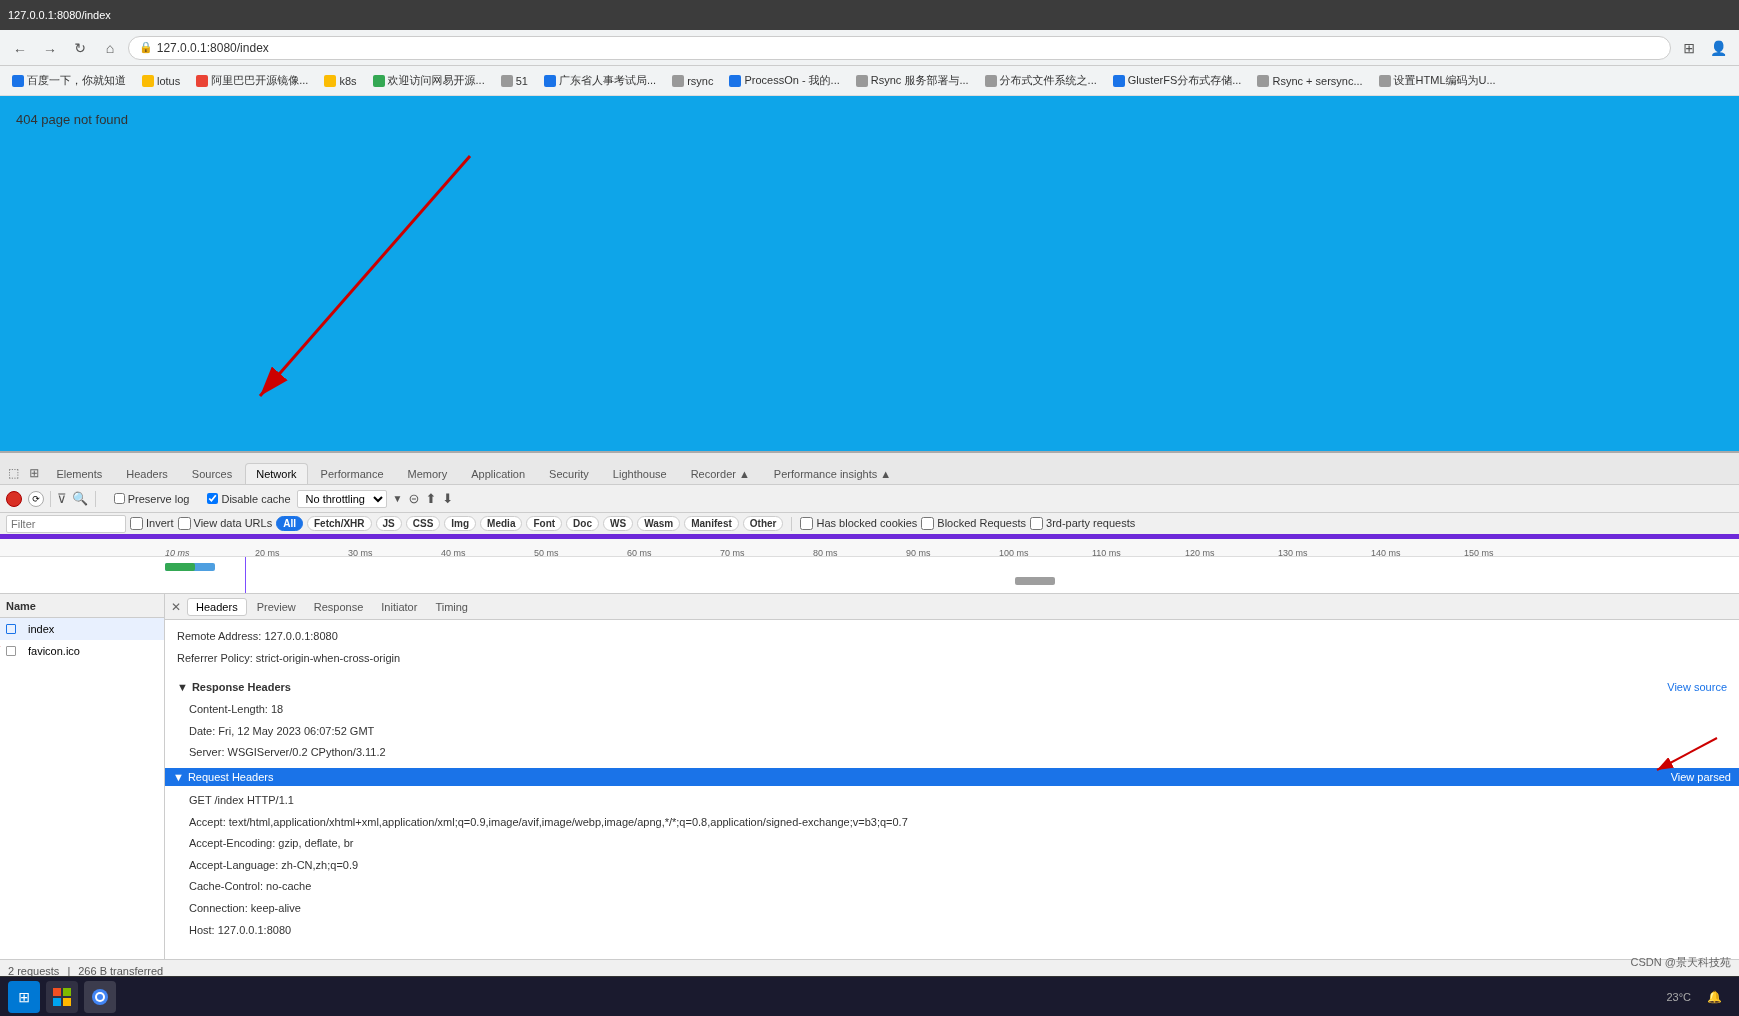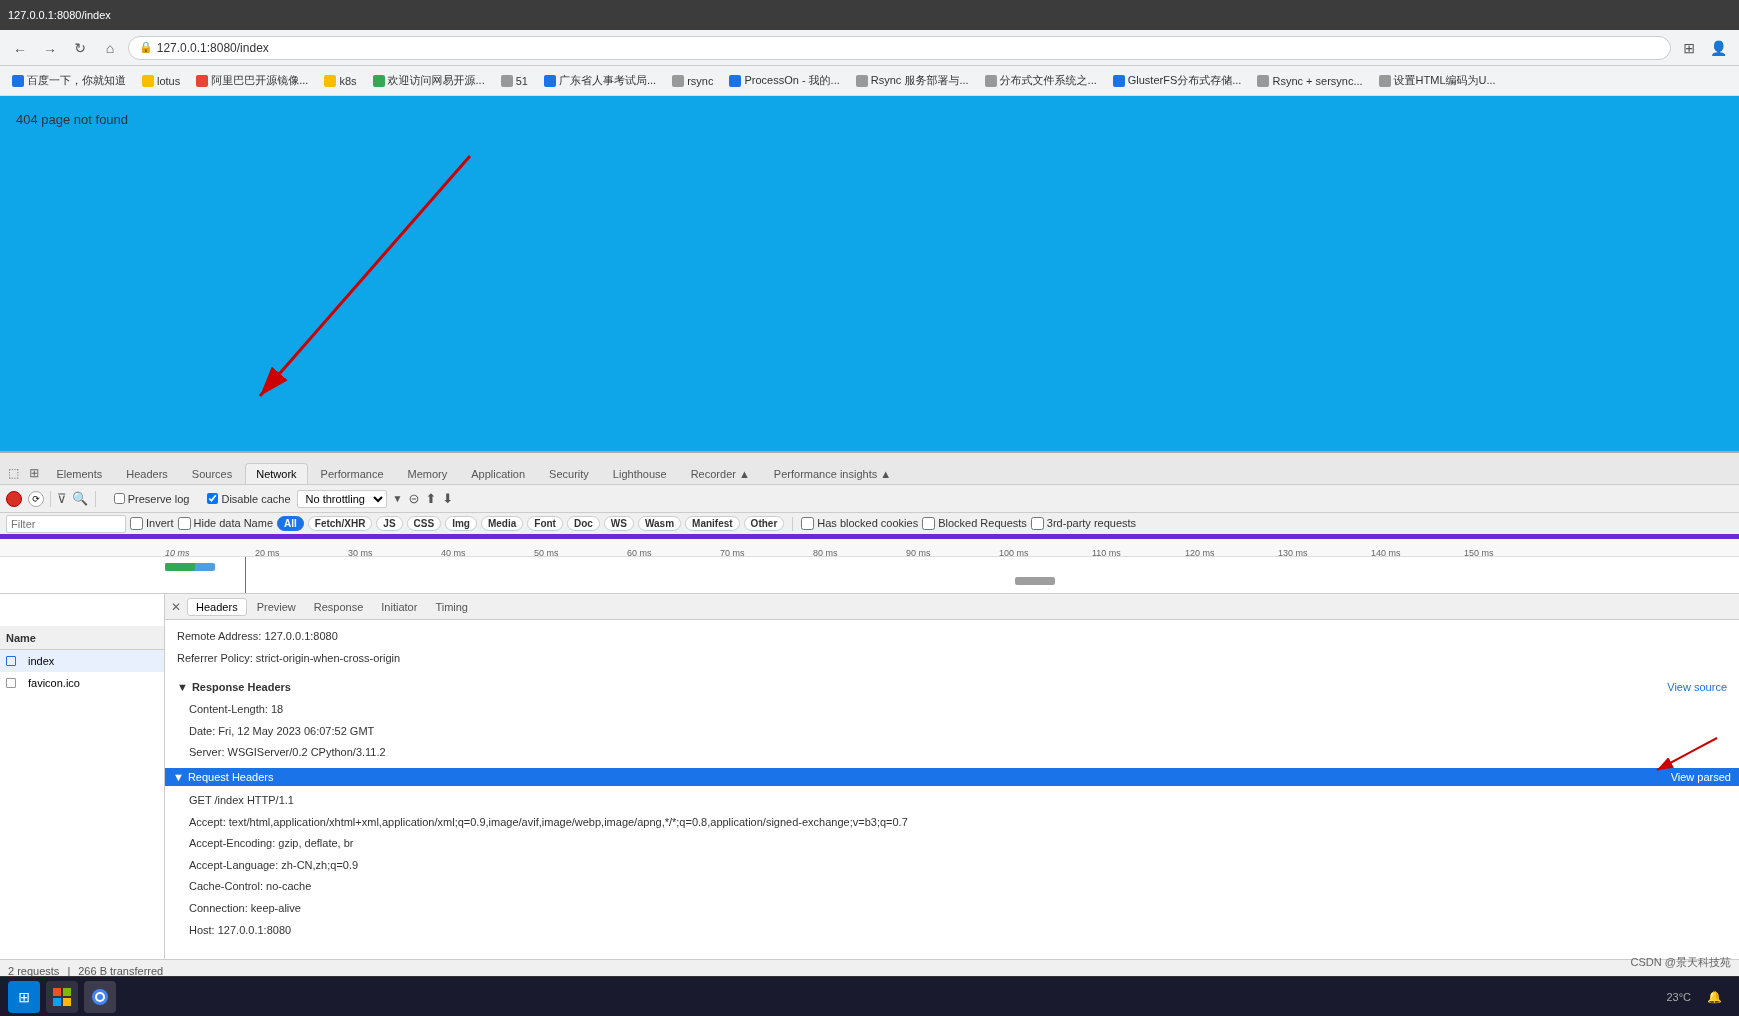--- a/index.html
+++ b/index.html
@@ -52,21 +52,21 @@
     .timeline { height: 55px; background: #fff; border-bottom: 1px solid #ccc; position: relative; overflow: hidden; }
     .timeline-ruler { height: 18px; background: #f8f8f8; border-bottom: 1px solid #ddd; display: flex; align-items: center; padding-left: 165px; position: relative; }
     .timeline-body { height: 37px; background: #fff; position: relative; }
     .timeline-bar-container { position: absolute; left: 165px; right: 0; top: 0; height: 37px; }
     .timeline-bar { position: absolute; height: 8px; border-radius: 2px; top: 8px; }
     .bar-blue { background: #4e9fe0; }
 
     
     .main-panel { display: flex; flex: 1; overflow: hidden; }
     .file-list { width: 165px; border-right: 1px solid #ccc; background: #fff; overflow-y: auto; flex-shrink: 0; }
-    .file-list-header { height: 24px; background: #f0f0f0; border-bottom: 1px solid #ccc; display: flex; align-items: center; padding: 0 6px; font-size: 11px; font-weight: 600; color: #333; margin-top: 32px; }
+    .file-list-header { height: 24px; background: #f0f0f0; border-bottom: 1px solid #ccc; display: flex; align-items: center; padding: 0 6px; font-size: 11px; font-weight: 600; color: #333; }
     .file-item { height: 22px; display: flex; align-items: center; padding: 0 6px; gap: 12px; cursor: pointer; font-size: 11px; }
     .file-item.selected { background: #e8f0fe; }
     .file-icon { width: 10px; height: 10px; border: 1px solid; border-radius: 1px; flex-shrink: 0; }
     .fi-blue { border-color: #1a73e8; }
     .fi-gray { border-color: #999; }
 
     
     .details-panel { flex: 1; background: #fff; overflow-y: auto; display: flex; flex-direction: column; }
     .details-tabs { height: 26px; background: #f0f0f0; border-bottom: 1px solid #ccc; display: flex; align-items: center; padding: 0 6px; gap: 2px; }
     .det-tab { padding: 2px 8px; font-size: 11px; cursor: pointer; border-radius: 3px; color: #555; }
@@ -242,21 +242,21 @@
   </div>
 
   <div class="filter-bar">
     <input class="filter-input" type="text" placeholder="Filter" style="">
     <label class="filter-label">
       <input type="checkbox" style="">
       <span>Invert</span>
     </label>
     <label class="filter-label">
       <input type="checkbox" style="">
-      <span>Hide data Name</span>
+      <span>View data URLs</span>
     </label>
     <div class="filter-chip active">All</div>
     <div class="filter-chip">Fetch/XHR</div>
     <div class="filter-chip">JS</div>
     <div class="filter-chip">CSS</div>
     <div class="filter-chip">Img</div>
     <div class="filter-chip">Media</div>
     <div class="filter-chip">Font</div>
     <div class="filter-chip">Doc</div>
     <div class="filter-chip">WS</div>

